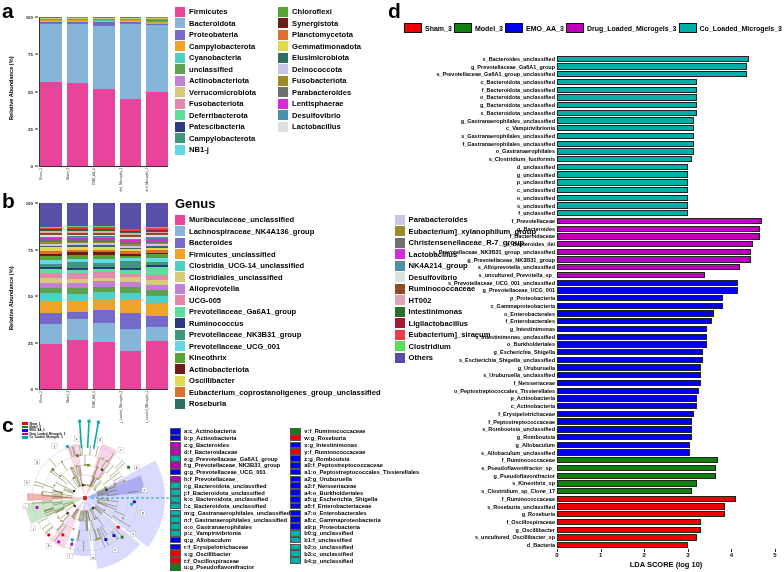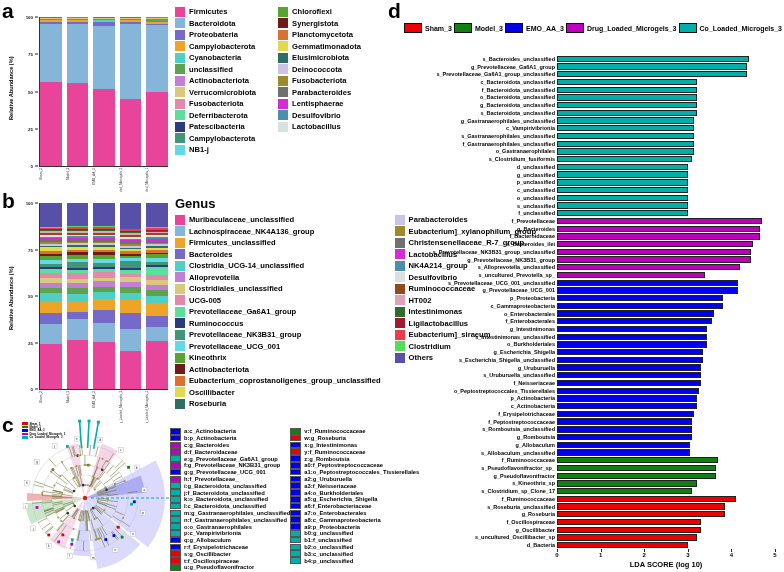--- a/index.html
+++ b/index.html
@@ -512,40 +512,40 @@
         <div class="legcol">
           <div class="legrow">
             <span class="sw" style="background: rgb(232, 68, 154);"></span>
             <span class="leglab">Muribaculaceae_unclassified</span>
           </div>
           <div class="legrow">
             <span class="sw" style="background: rgb(133, 182, 217);"></span>
             <span class="leglab">Lachnospiraceae_NK4A136_group</span>
           </div>
           <div class="legrow">
+            <span class="sw" style="background: rgb(117, 105, 201);"></span>
+            <span class="leglab">Bacteroides</span>
+          </div>
+          <div class="legrow">
             <span class="sw" style="background: rgb(237, 164, 39);"></span>
             <span class="leglab">Firmicutes_unclassified</span>
           </div>
           <div class="legrow">
-            <span class="sw" style="background: rgb(117, 105, 201);"></span>
-            <span class="leglab">Bacteroides</span>
-          </div>
-          <div class="legrow">
             <span class="sw" style="background: rgb(79, 208, 196);"></span>
             <span class="leglab">Clostridia_UCG-14_unclassified</span>
           </div>
           <div class="legrow">
+            <span class="sw" style="background: rgb(216, 201, 123);"></span>
+            <span class="leglab">Clostridiales_unclassified</span>
+          </div>
+          <div class="legrow">
             <span class="sw" style="background: rgb(194, 127, 211);"></span>
             <span class="leglab">Alloprevotella</span>
           </div>
           <div class="legrow">
-            <span class="sw" style="background: rgb(216, 201, 123);"></span>
-            <span class="leglab">Clostridiales_unclassified</span>
-          </div>
-          <div class="legrow">
             <span class="sw" style="background: rgb(226, 137, 171);"></span>
             <span class="leglab">UCG-005</span>
           </div>
           <div class="legrow">
             <span class="sw" style="background: rgb(91, 223, 154);"></span>
             <span class="leglab">Prevotellaceae_Ga6A1_group</span>
           </div>
           <div class="legrow">
             <span class="sw" style="background: rgb(44, 59, 126);"></span>
             <span class="leglab">Ruminococcus</span>
@@ -560,26 +560,26 @@
           </div>
           <div class="legrow">
             <span class="sw" style="background: rgb(88, 164, 51);"></span>
             <span class="leglab">Kineothrix</span>
           </div>
           <div class="legrow">
             <span class="sw" style="background: rgb(110, 27, 27);"></span>
             <span class="leglab">Actinobacteriota</span>
           </div>
           <div class="legrow">
+            <span class="sw" style="background: rgb(224, 219, 77);"></span>
+            <span class="leglab">Oscillibacter</span>
+          </div>
+          <div class="legrow">
             <span class="sw" style="background: rgb(219, 112, 48);"></span>
             <span class="leglab">Eubacterium_coprostanoligenes_group_unclassified</span>
-          </div>
-          <div class="legrow">
-            <span class="sw" style="background: rgb(224, 219, 77);"></span>
-            <span class="leglab">Oscillibacter</span>
           </div>
           <div class="legrow">
             <span class="sw" style="background: rgb(46, 110, 99);"></span>
             <span class="leglab">Roseburia</span>
           </div>
         </div>
         <div class="legcol">
           <div class="legrow">
             <span class="sw" style="background: rgb(203, 195, 232);"></span>
             <span class="leglab">Parabacteroides</span>

